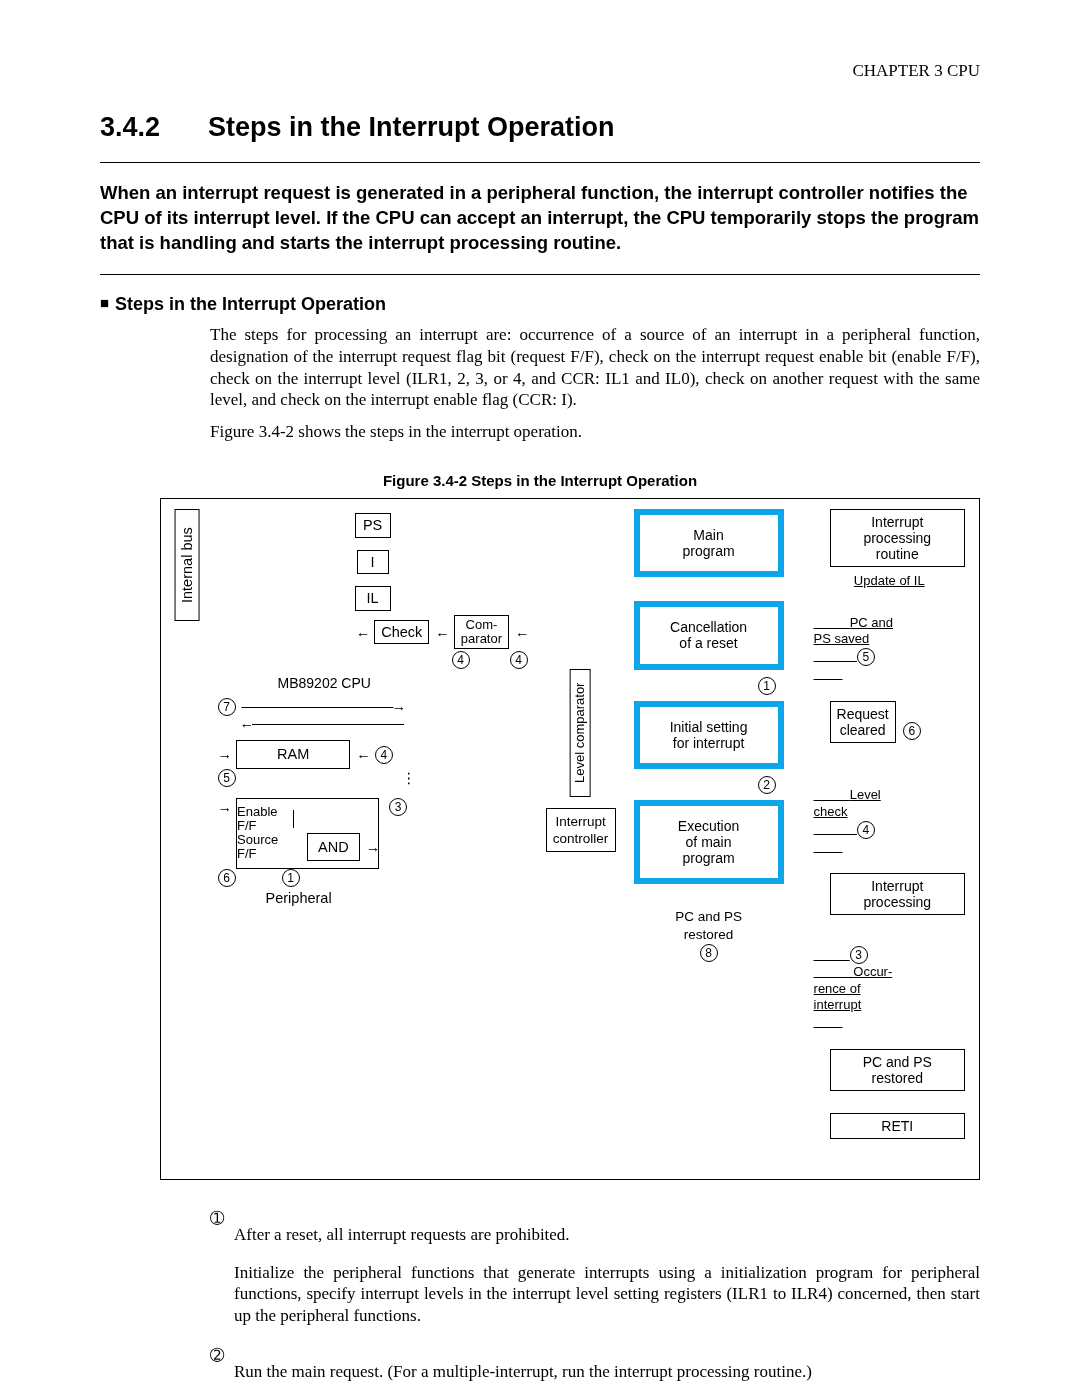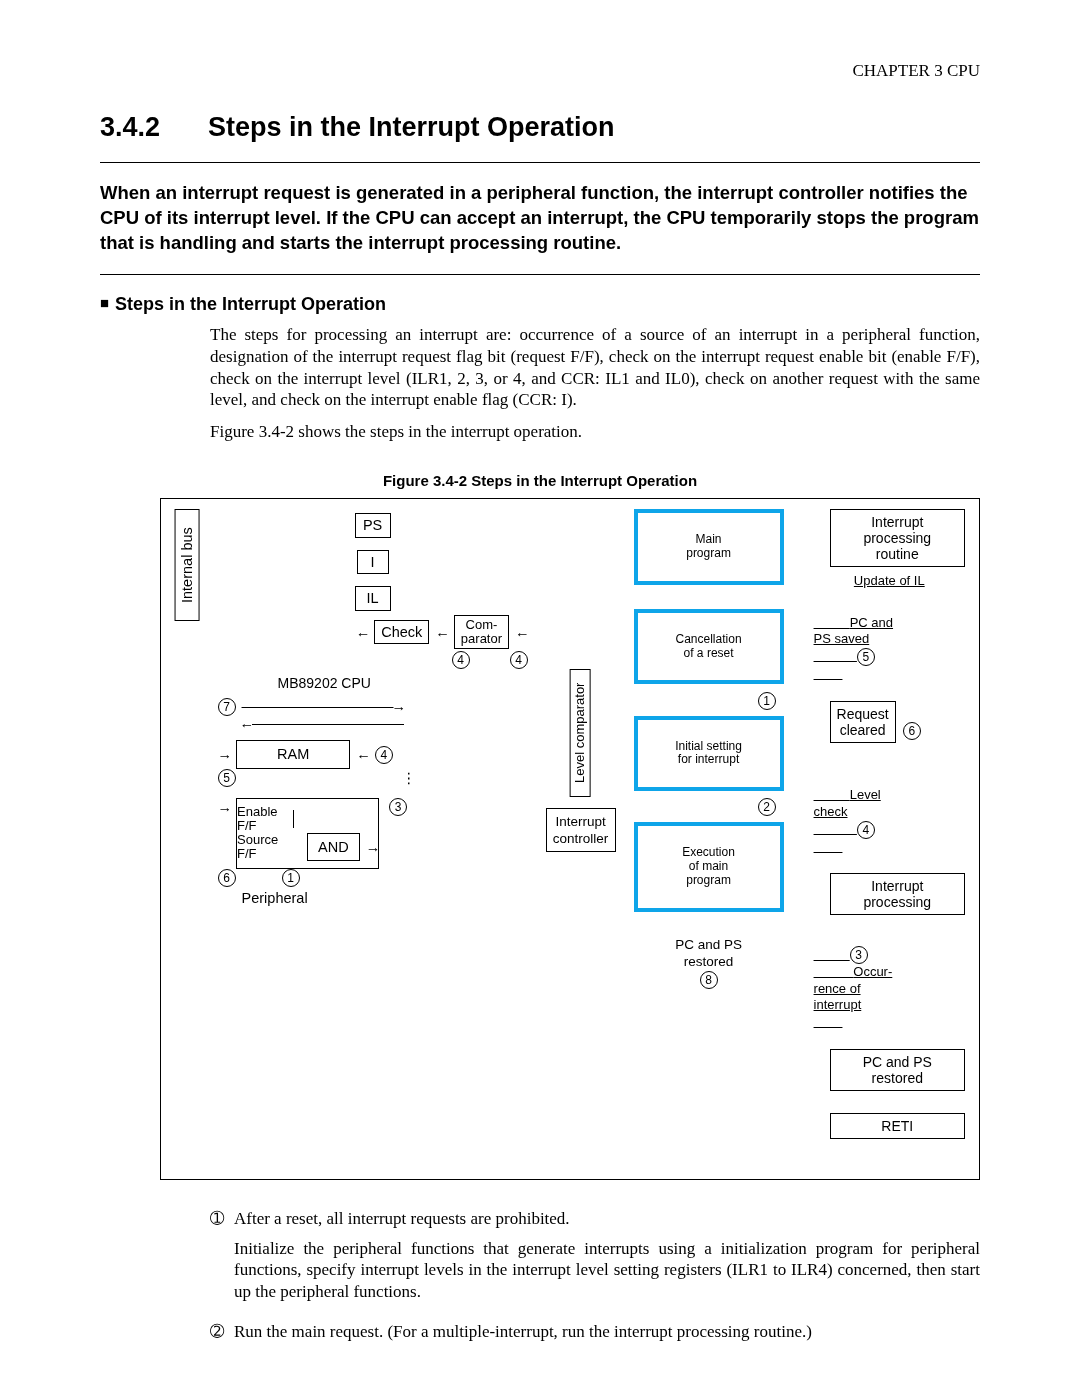--- a/index.html
+++ b/index.html
@@ -74,30 +74,30 @@
   .andbox { border:1px solid #000; padding:4px 10px; margin-left:14px;}
   .cpu-label { font-size:14px; margin:6px 0 4px 60px; }
   .lvlcmp {
     writing-mode: vertical-rl; transform: rotate(180deg);
     border:1px solid #000; padding: 8px 1px; font-size:13px;
     display:inline-block; height:110px;
   }
   .intctrl { border:1px solid #000; padding:4px 6px; font-size:13.5px; text-align:center; }
   .col-b { flex:1; display:flex; gap:18px; }
   .flow { flex:0 0 150px; }
-  .flow .fbox { border:4px solid #0ea5e9; text-align:center; padding:20px 4px; margin-bottom:24px; font-size:12px; line-height:1.15;}
+  .flow .fbox { border:6px solid #0ea5e9; text-align:center; padding:12px 4px; margin-bottom:24px; font-size:14px; line-height:1.15;}
   .sidecol { flex:1; font-size:13px; }
   .sidecol .note { margin:4px 0 18px 12px;text-decoration:underline; }
   .sidecol .rbox { border:1px solid #000; text-align:center; padding:4px 6px; margin:0 0 22px 28px; font-size:14px; line-height:1.15; }
   .circ { display:inline-block; width:16px; height:16px; border:1px solid #000; border-radius:50%; text-align:center; font-size:12px; line-height:16px; vertical-align:middle; }
   ol.steps { list-style:none; padding:0; margin:0 0 0 110px; }
   ol.steps > li { display:flex; margin:0 0 10px 0; }
   ol.steps > li > .mk { flex:0 0 24px; }
   ol.steps > li > .txt { flex:1; text-align:justify; }
-  ol.steps > li > .txt p { margin:0 0 8px 0; }
+  ol.steps > li > .txt p { margin:16px 0 8px 0; }
   .arrow { letter-spacing:-2px; }
   .dots { letter-spacing:3px; }
 </style>
 </head>
 <body>
 
 <div class="chapter-head">CHAPTER 3  CPU</div>
 
 <h1 class="section-title">
   <span class="num">3.4.2</span><span>Steps in the Interrupt Operation</span>
@@ -179,21 +179,21 @@
             <span class="andbox">AND</span>
             <span class="arrow">→</span>
           </div>
         </div>
         <span style="margin-left:4px;" class="circ">3</span>
       </div>
       <div class="row" style="margin-top:-4px;">
         <span class="circ">6</span>
         <span style="margin-left:40px;" class="circ">1</span>
       </div>
-      <div class="row" style="margin-top:-2px; padding-left:24px;">
+      <div class="row" style="margin-top:-2px; margin-left:24px;padding-left:24px;">
         <span>Peripheral</span>
       </div>
     </div>
 
     <div style="flex:0 0 70px; text-align:center; padding-top:160px;">
       <span class="lvlcmp">Level comparator</span>
       <div style="height:6px"></div>
       <div class="intctrl" style="white-space:pre">Interrupt
 controller</div>
     </div>

